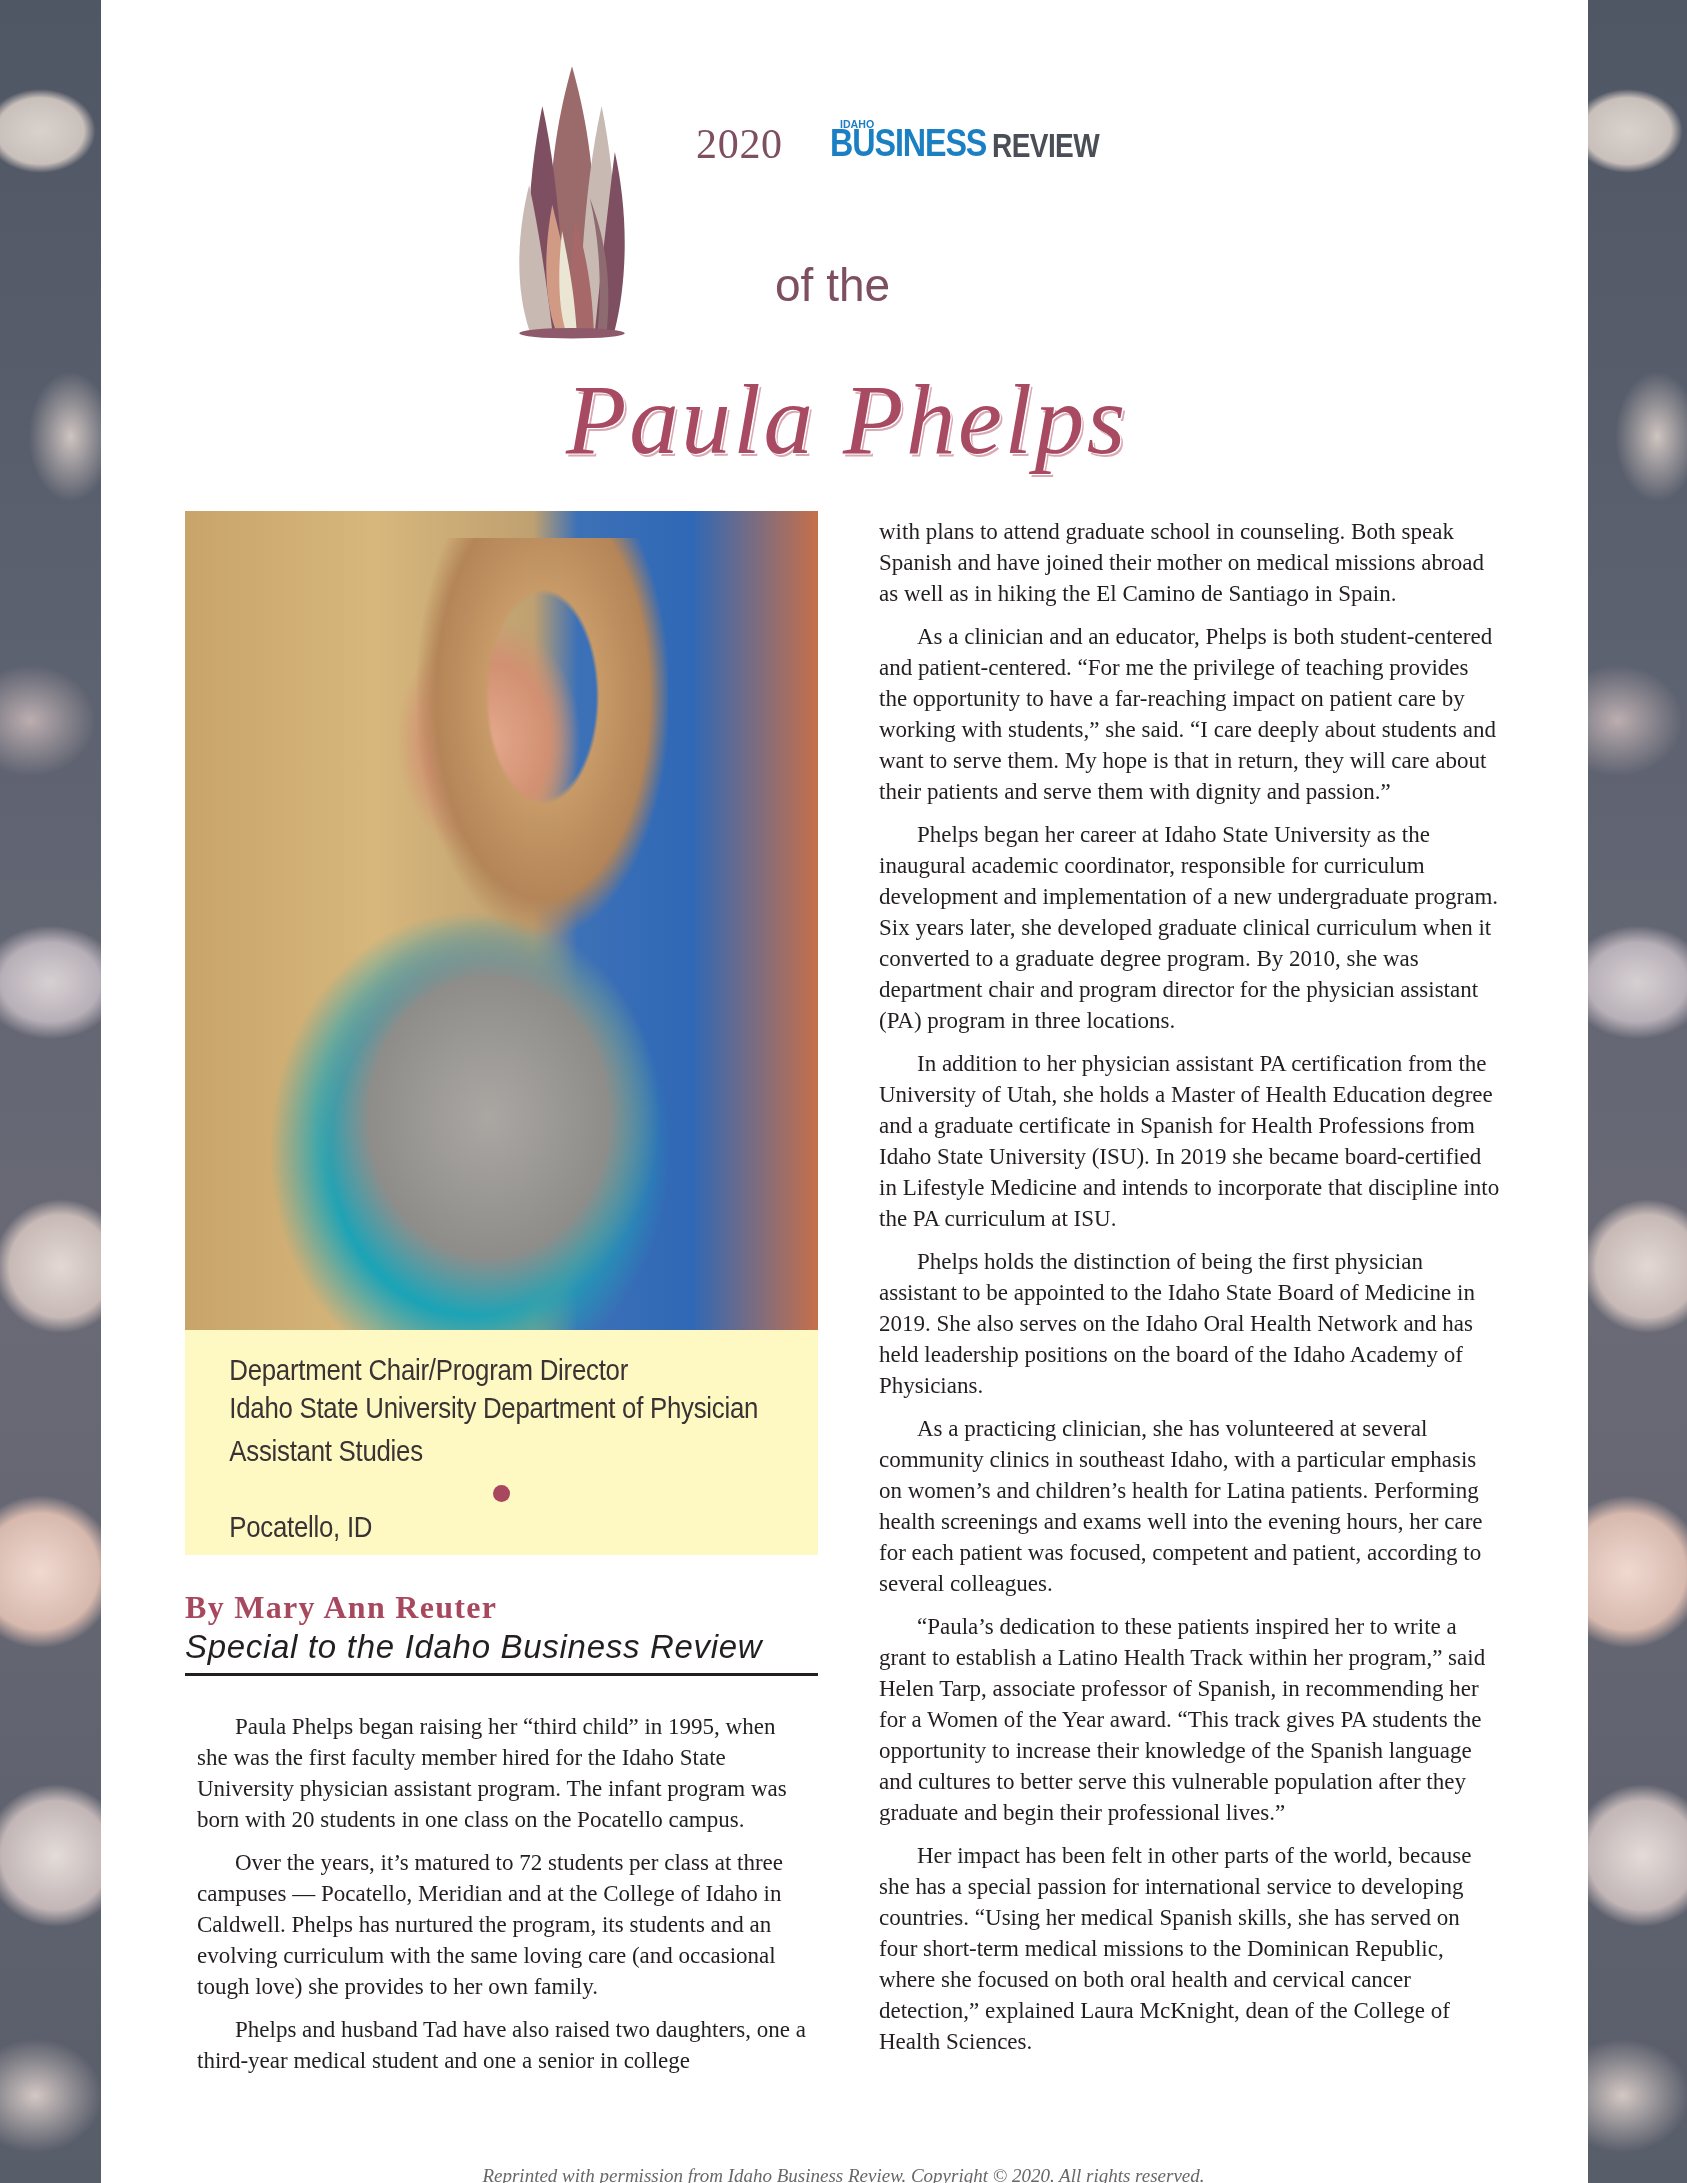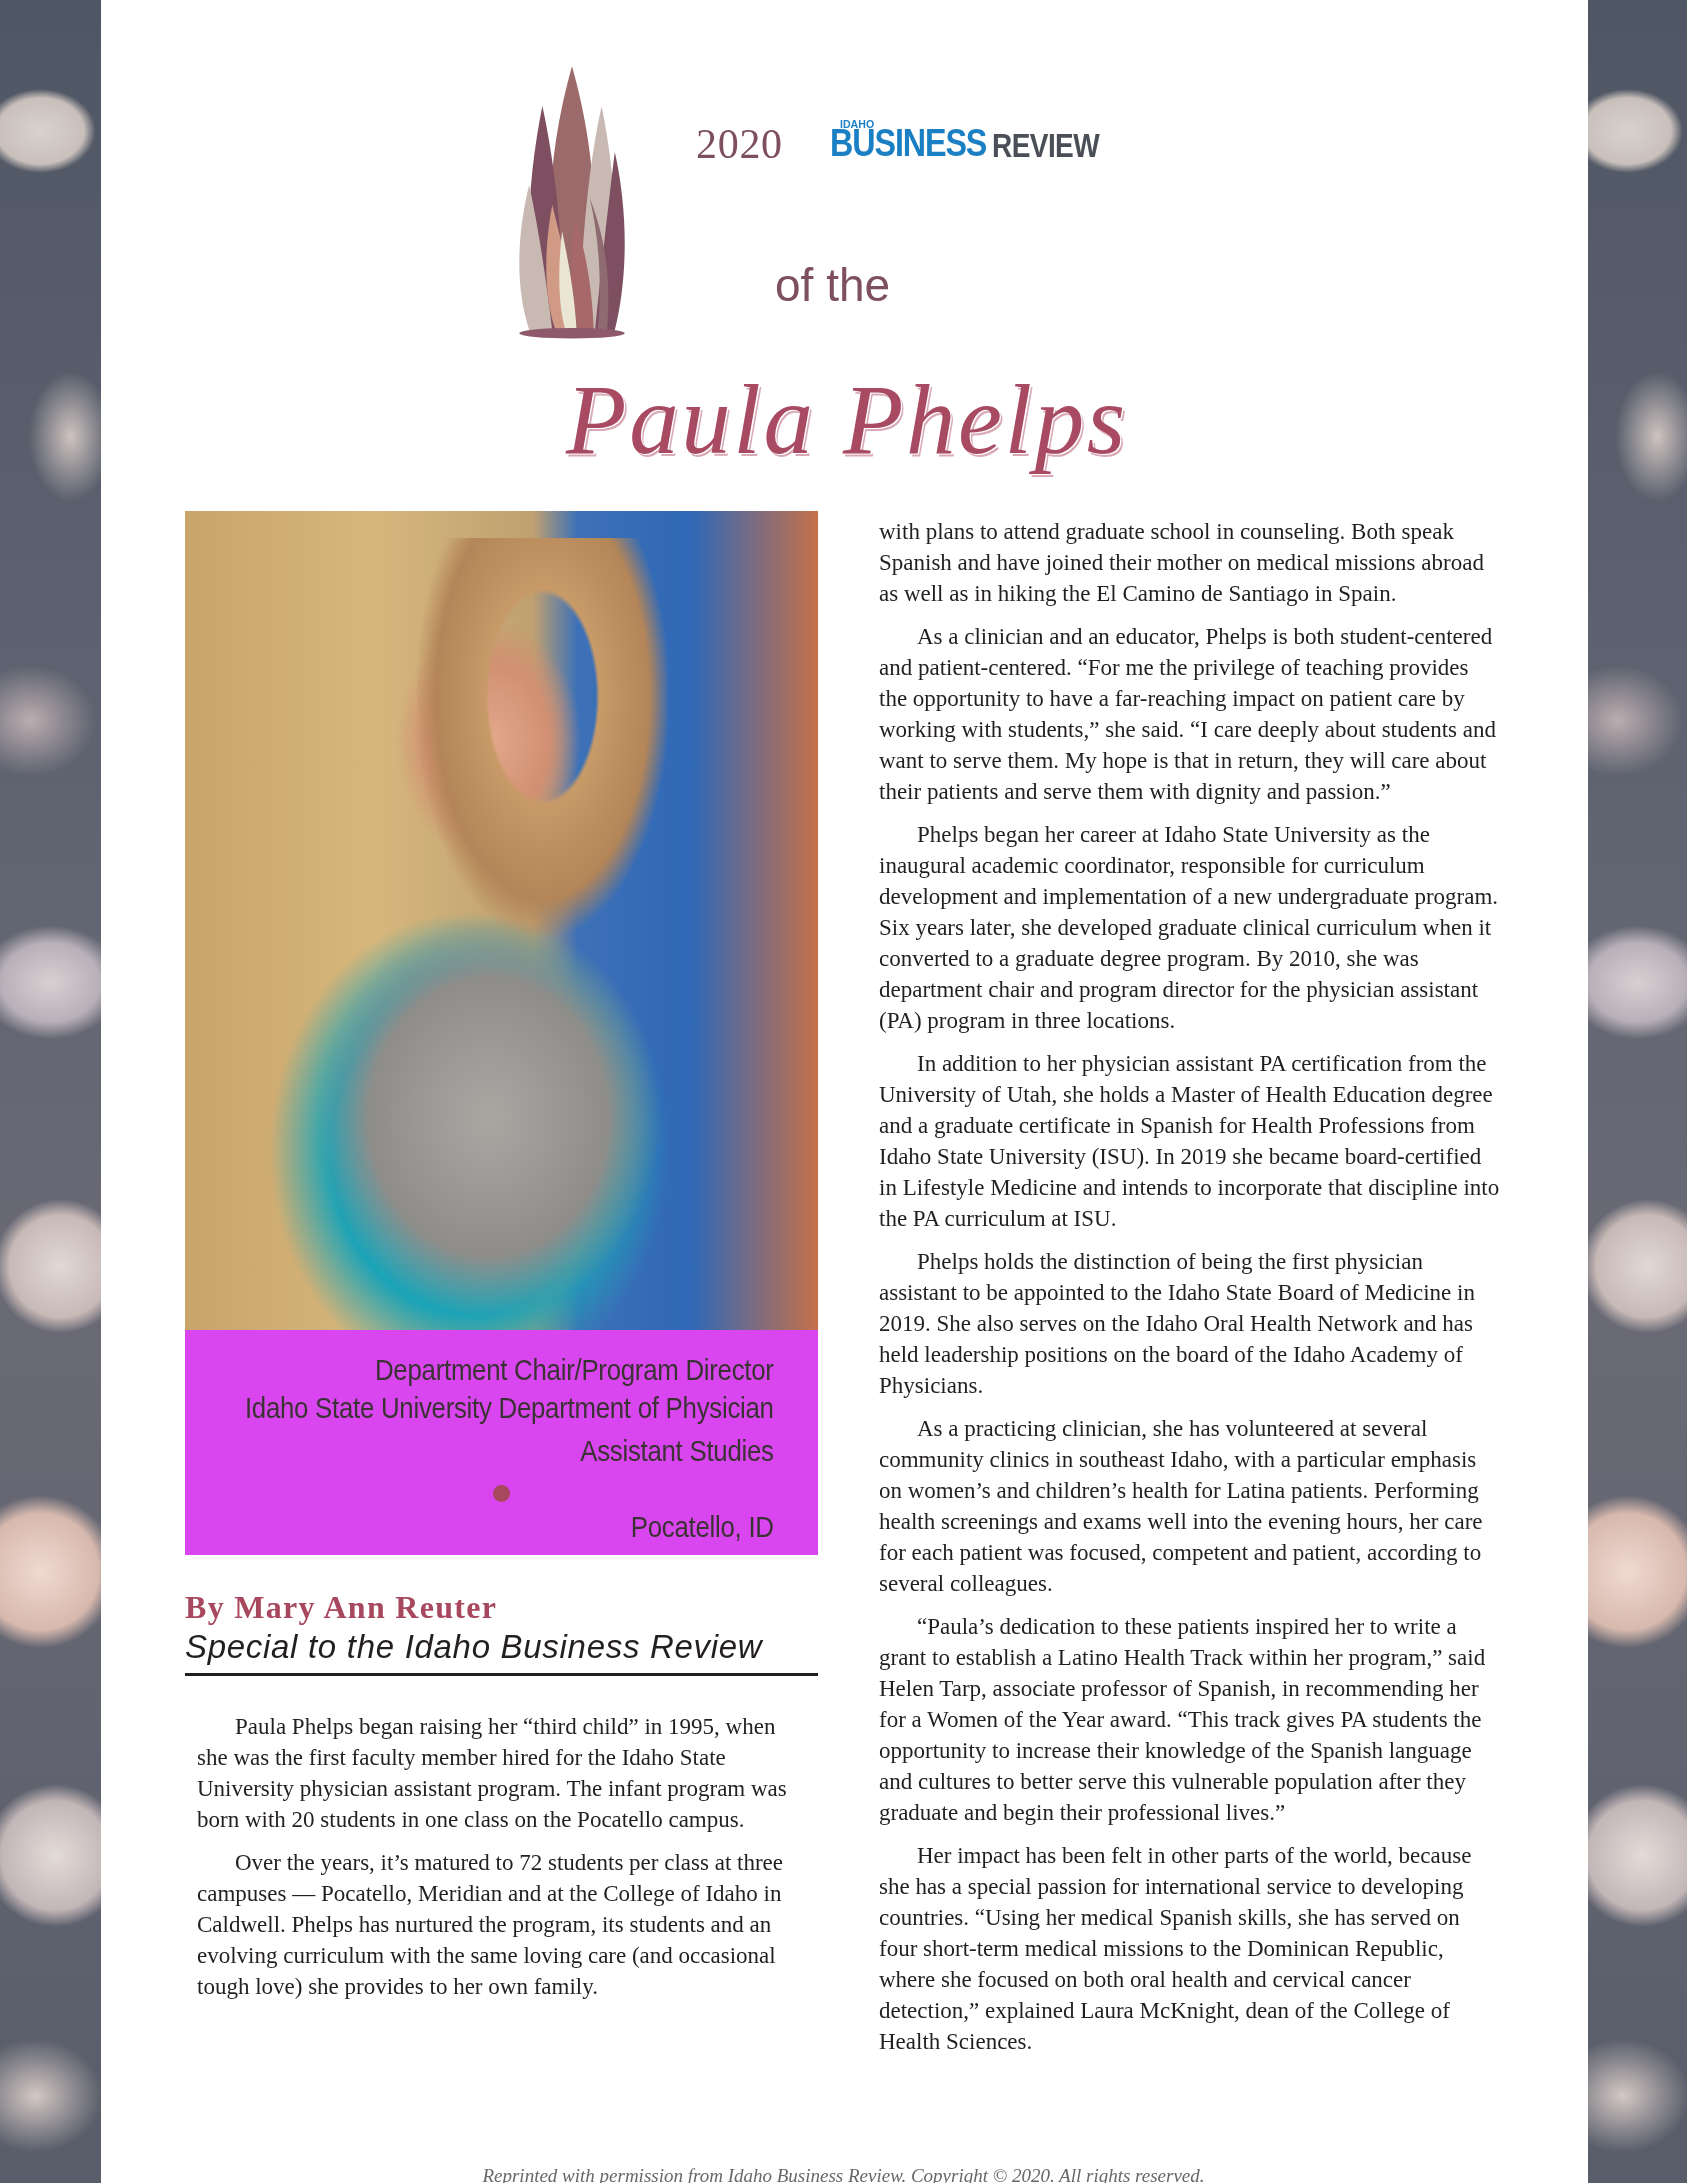--- a/index.html
+++ b/index.html
@@ -76,21 +76,21 @@
       radial-gradient(ellipse 278px 331px at 45% 78%, #2fb8c8 0%, #1ca3b6 50%, transparent 72%),
       linear-gradient(90deg, #c8a46a 0%, #d7b77c 30%, #bfa070 55%, #3d71b7 62%, #2f68b6 80%, #c6704a 100%);
   }
   .photo .hair {
     position: absolute; left: 232px; top: 26.5px; width: 251px; height: 397px;
     background: radial-gradient(ellipse at 50% 40%, transparent 30%, #c79a68 32%, #b48558 60%, transparent 72%);
   }
 
   .caption-box {
     position: absolute; left: 185px; top: 1330px; width: 633px; height: 225px;
-    background: #d946ef; text-align: right;
+    background: #fef9c3; text-align: left;
     font-family: "Liberation Sans", sans-serif; color: #3a3233;
   }
   .caption-box .line {
     font-size: 30px; line-height: 1; letter-spacing: -0.3px;
     transform: scaleX(0.86); transform-origin: center;
   }
   .caption-box .l1 { position: absolute; top: 25px; left: 0; right: 0; }
   .caption-box .l2 { position: absolute; top: 63px; left: 0; right: 0; }
   .caption-box .l3 { position: absolute; top: 106px; left: 0; right: 0; }
   .caption-box .dot {
@@ -168,20 +168,21 @@
 
 <div class="byline">
   <div class="author">By Mary Ann Reuter</div>
   <div class="affil">Special to the Idaho Business Review</div>
 </div>
 <div class="rule"></div>
 
 <div class="col col-left">
   <p class="indent">Paula Phelps began raising her “third child” in 1995, when she was the first faculty member hired for the Idaho State University physician assistant program. The infant program was born with 20 students in one class on the Pocatello campus.</p>
   <p class="indent">Over the years, it’s matured to 72 students per class at three campuses — Pocatello, Meridian and at the College of Idaho in Caldwell. Phelps has nurtured the program, its students and an evolving curriculum with the same loving care (and occasional tough love) she provides to her own family.</p>
+  <p class="indent">Phelps and husband Tad have also raised two daughters, one a third-year medical student and one a senior in college</p>
 </div>
 
 <div class="col col-right">
   <p>with plans to attend graduate school in counseling. Both speak Spanish and have joined their mother on medical missions abroad as well as in hiking the El Camino de Santiago in Spain.</p>
   <p class="indent">As a clinician and an educator, Phelps is both student-centered and patient-centered. “For me the privilege of teaching provides the opportunity to have a far-reaching impact on patient care by working with students,” she said. “I care deeply about students and want to serve them. My hope is that in return, they will care about their patients and serve them with dignity and passion.”</p>
   <p class="indent">Phelps began her career at Idaho State University as the inaugural academic coordinator, responsible for curriculum development and implementation of a new undergraduate program. Six years later, she developed graduate clinical curriculum when it converted to a graduate degree program. By 2010, she was department chair and program director for the physician assistant (PA) program in three locations.</p>
   <p class="indent">In addition to her physician assistant PA certification from the University of Utah, she holds a Master of Health Education degree and a graduate certificate in Spanish for Health Professions from Idaho State University (ISU). In 2019 she became board-certified in Lifestyle Medicine and intends to incorporate that discipline into the PA curriculum at ISU.</p>
   <p class="indent">Phelps holds the distinction of being the first physician assistant to be appointed to the Idaho State Board of Medicine in 2019. She also serves on the Idaho Oral Health Network and has held leadership positions on the board of the Idaho Academy of Physicians.</p>
   <p class="indent">As a practicing clinician, she has volunteered at several community clinics in southeast Idaho, with a particular emphasis on women’s and children’s health for Latina patients. Performing health screenings and exams well into the evening hours, her care for each patient was focused, competent and patient, according to several colleagues.</p>
   <p class="indent">“Paula’s dedication to these patients inspired her to write a grant to establish a Latino Health Track within her program,” said Helen Tarp, associate professor of Spanish, in recommending her for a Women of the Year award. “This track gives PA students the opportunity to increase their knowledge of the Spanish language and cultures to better serve this vulnerable population after they graduate and begin their professional lives.”</p>

